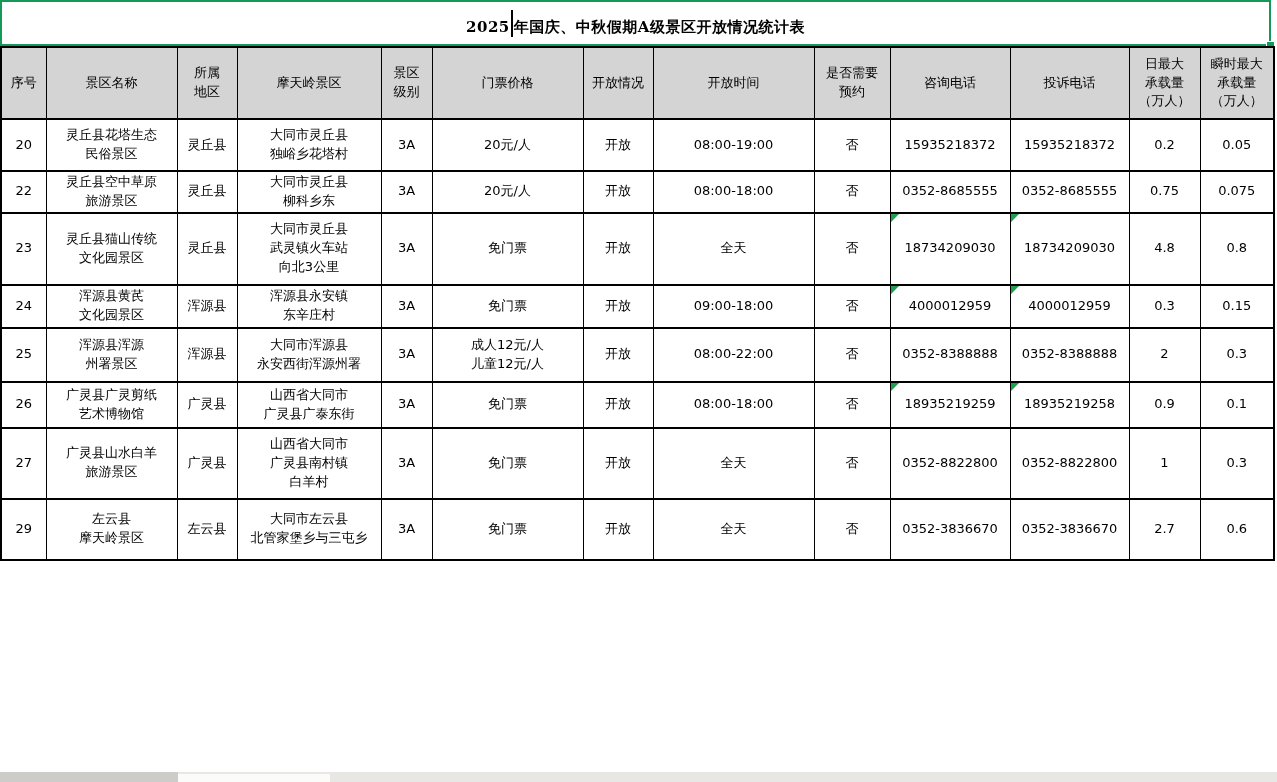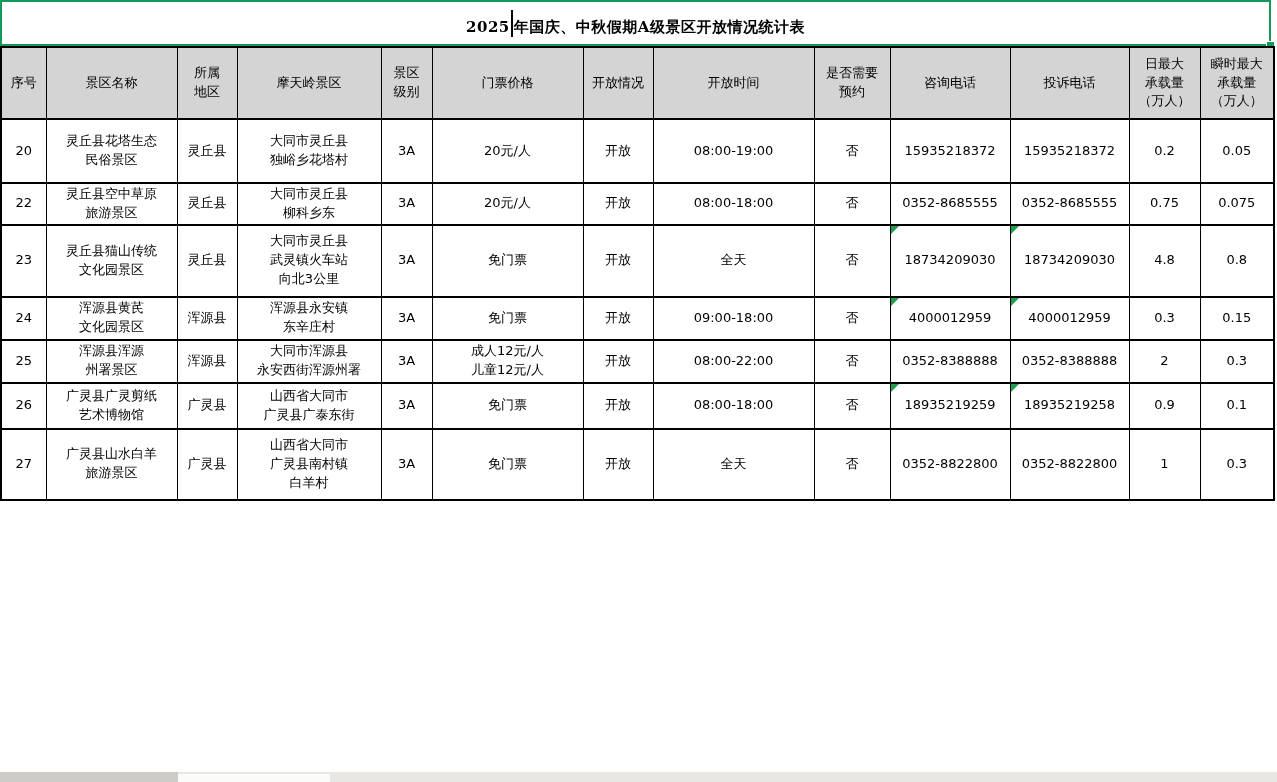--- a/index.html
+++ b/index.html
@@ -97,21 +97,21 @@
 预约</th>
     <th>咨询电话</th>
     <th>投诉电话</th>
     <th>日最大
 承载量
 （万人）</th>
     <th>瞬时最大
 承载量
 （万人）</th>
   </tr>
-  <tr style="height:64px">
+  <tr style="height:52px">
     <td>20</td>
     <td>灵丘县花塔生态
 民俗景区</td>
     <td>灵丘县</td>
     <td>大同市灵丘县
 独峪乡花塔村</td>
     <td>3A</td>
     <td>20元/人</td>
     <td>开放</td>
     <td>08:00-19:00</td>
@@ -166,21 +166,21 @@
     <td>3A</td>
     <td>免门票</td>
     <td>开放</td>
     <td>09:00-18:00</td>
     <td>否</td>
     <td class="flagged"><span class="flag-corner"></span><span>4000012959</span></td>
     <td class="flagged"><span class="flag-corner"></span><span>4000012959</span></td>
     <td>0.3</td>
     <td>0.15</td>
   </tr>
-  <tr style="height:43px">
+  <tr style="height:54px">
     <td>25</td>
     <td>浑源县浑源
 州署景区</td>
     <td>浑源县</td>
     <td>大同市浑源县
 永安西街浑源州署</td>
     <td>3A</td>
     <td>成人12元/人
 儿童12元/人</td>
     <td>开放</td>
@@ -219,18 +219,35 @@
     <td>3A</td>
     <td>免门票</td>
     <td>开放</td>
     <td>全天</td>
     <td>否</td>
     <td><span>0352-8822800</span></td>
     <td><span>0352-8822800</span></td>
     <td>1</td>
     <td>0.3</td>
   </tr>
+  <tr style="height:61px">
+    <td>29</td>
+    <td>左云县
+摩天岭景区</td>
+    <td>左云县</td>
+    <td>大同市左云县
+北管家堡乡与三屯乡</td>
+    <td>3A</td>
+    <td>免门票</td>
+    <td>开放</td>
+    <td>全天</td>
+    <td>否</td>
+    <td><span>0352-3836670</span></td>
+    <td><span>0352-3836670</span></td>
+    <td>2.7</td>
+    <td>0.6</td>
+  </tr>
 </tbody>
   </table>
 
 <div class="bottom-strip"></div>
 <div class="bottom-strip-dark"></div>
 <div class="bottom-strip-light"></div>
 
 </body></html>

